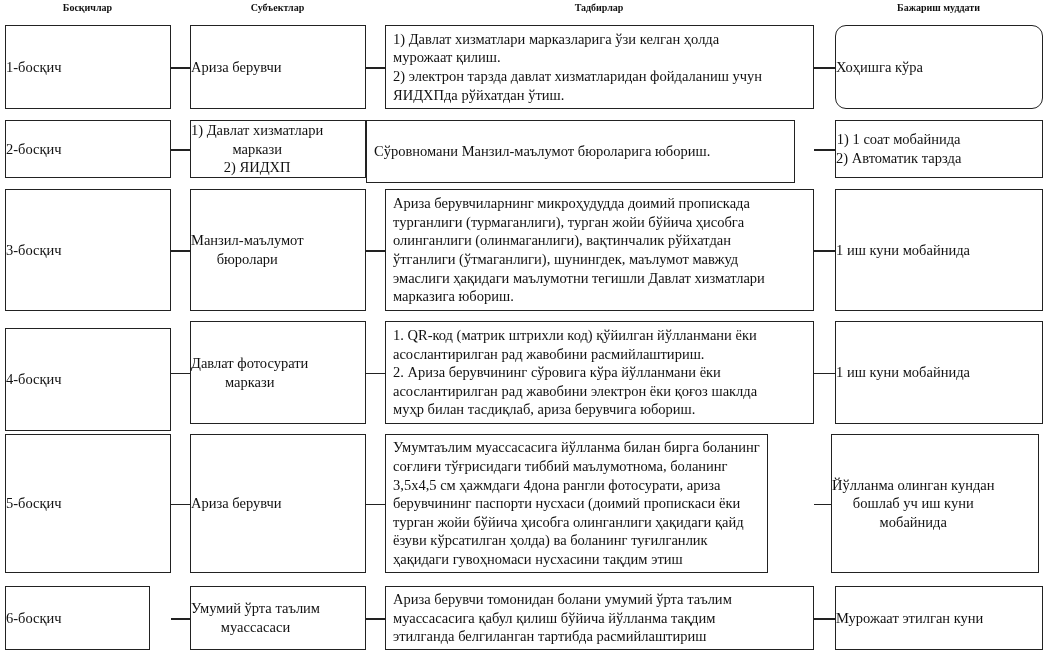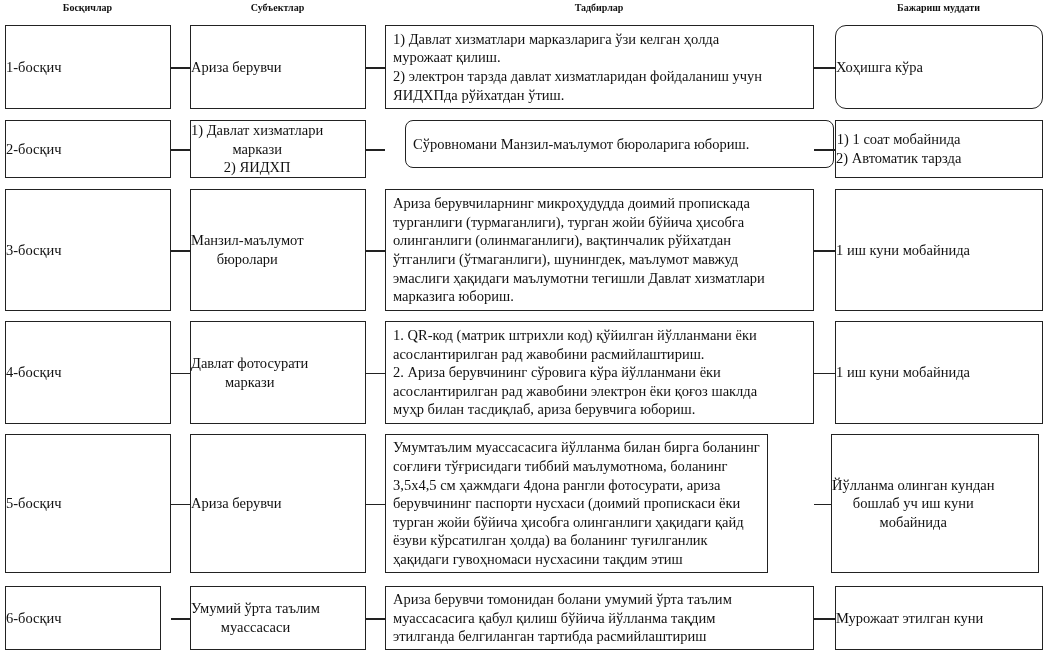--- a/index.html
+++ b/index.html
@@ -43,21 +43,21 @@
     <div class="box c" style="left: 5px; top: 120px; width: 166px; height: 58px;">
       <span class="t">2-босқич</span>
     </div>
     <div class="conn" style="left: 171px; width: 19px; top: 149px;"></div>
     <div class="box c" style="left: 190px; top: 120px; width: 176px; height: 58px;">
       <span class="t">1) Давлат хизматлари
 маркази
 2) ЯИДХП</span>
     </div>
     <div class="conn" style="left: 366px; width: 19px; top: 149px;"></div>
-    <div class="box l" style="left: 405px; top: 120px; width: 429px; height: 48px; border-radius: 8px;">
+    <div class="box l" style="left: 366px; top: 120px; width: 429px; height: 63px;">
       <span class="t">Сўровномани Манзил-маълумот бюроларига юбориш.</span>
     </div>
     <div class="conn" style="left: 814px; width: 21px; top: 149px;"></div>
     <div class="box c" style="left: 835px; top: 120px; width: 208px; height: 58px;">
       <span class="t">1) 1 соат мобайнида
 2) Автоматик тарзда</span>
     </div>
     <div class="box c" style="left: 5px; top: 189px; width: 166px; height: 122px;">
       <span class="t">3-босқич</span>
     </div>
@@ -72,21 +72,21 @@
 турганлиги (турмаганлиги), турган жойи бўйича ҳисобга
 олинганлиги (олинмаганлиги), вақтинчалик рўйхатдан
 ўтганлиги (ўтмаганлиги), шунингдек, маълумот мавжуд
 эмаслиги ҳақидаги маълумотни тегишли Давлат хизматлари
 марказига юбориш.</span>
     </div>
     <div class="conn" style="left: 814px; width: 21px; top: 250px;"></div>
     <div class="box c" style="left: 835px; top: 189px; width: 208px; height: 122px;">
       <span class="t">1 иш куни мобайнида</span>
     </div>
-    <div class="box c" style="left: 5px; top: 321px; width: 166px; height: 103px;">
+    <div class="box c" style="left: 5px; top: 328px; width: 166px; height: 103px;">
       <span class="t">4-босқич</span>
     </div>
     <div class="conn" style="left: 171px; width: 19px; top: 372.5px;"></div>
     <div class="box c" style="left: 190px; top: 321px; width: 176px; height: 103px;">
       <span class="t">Давлат фотосурати
 маркази</span>
     </div>
     <div class="conn" style="left: 366px; width: 19px; top: 372.5px;"></div>
     <div class="box l" style="left: 385px; top: 321px; width: 429px; height: 103px;">
       <span class="t">1. QR-код (матрик штрихли код) қўйилган йўлланмани ёки
@@ -115,21 +115,21 @@
 турган жойи бўйича ҳисобга олинганлиги ҳақидаги қайд
 ёзуви кўрсатилган ҳолда) ва боланинг туғилганлик
 ҳақидаги гувоҳномаси нусхасини тақдим этиш</span>
     </div>
     <div class="conn" style="left: 814px; width: 21px; top: 503.5px;"></div>
     <div class="box c" style="left: 831px; top: 434px; width: 208px; height: 139px;">
       <span class="t">Йўлланма олинган кундан
 бошлаб уч иш куни
 мобайнида</span>
     </div>
-    <div class="box c" style="left: 5px; top: 586px; width: 156px; height: 64px;">
+    <div class="box c" style="left: 5px; top: 586px; width: 145px; height: 64px;">
       <span class="t">6-босқич</span>
     </div>
     <div class="conn" style="left: 171px; width: 19px; top: 618px;"></div>
     <div class="box c" style="left: 190px; top: 586px; width: 176px; height: 64px;">
       <span class="t">Умумий ўрта таълим
 муассасаси</span>
     </div>
     <div class="conn" style="left: 366px; width: 19px; top: 618px;"></div>
     <div class="box l" style="left: 385px; top: 586px; width: 429px; height: 64px;">
       <span class="t">Ариза берувчи томонидан болани умумий ўрта таълим

